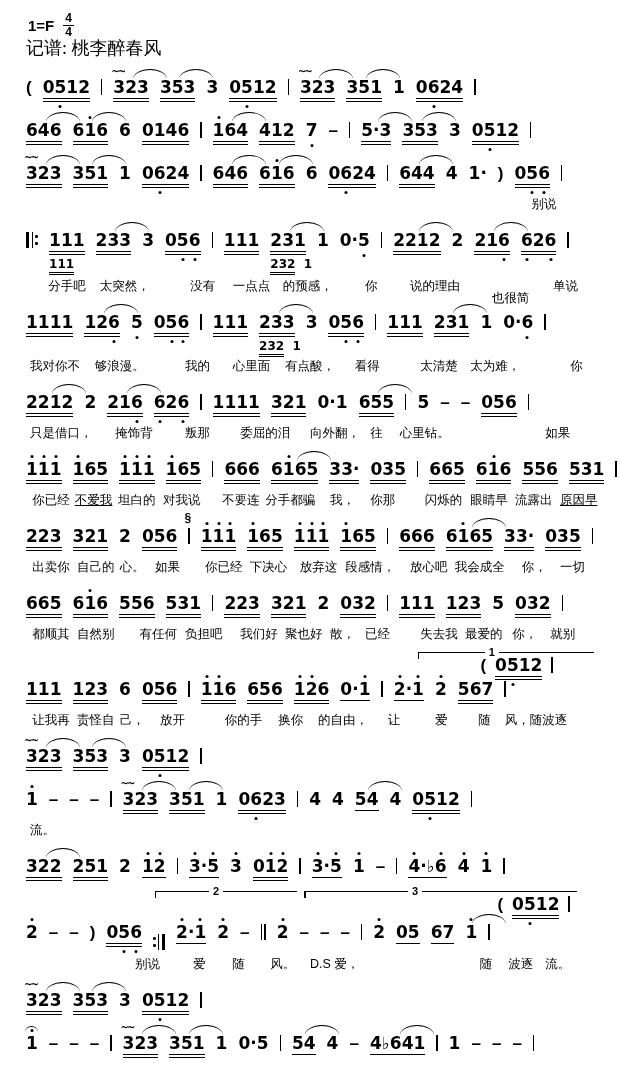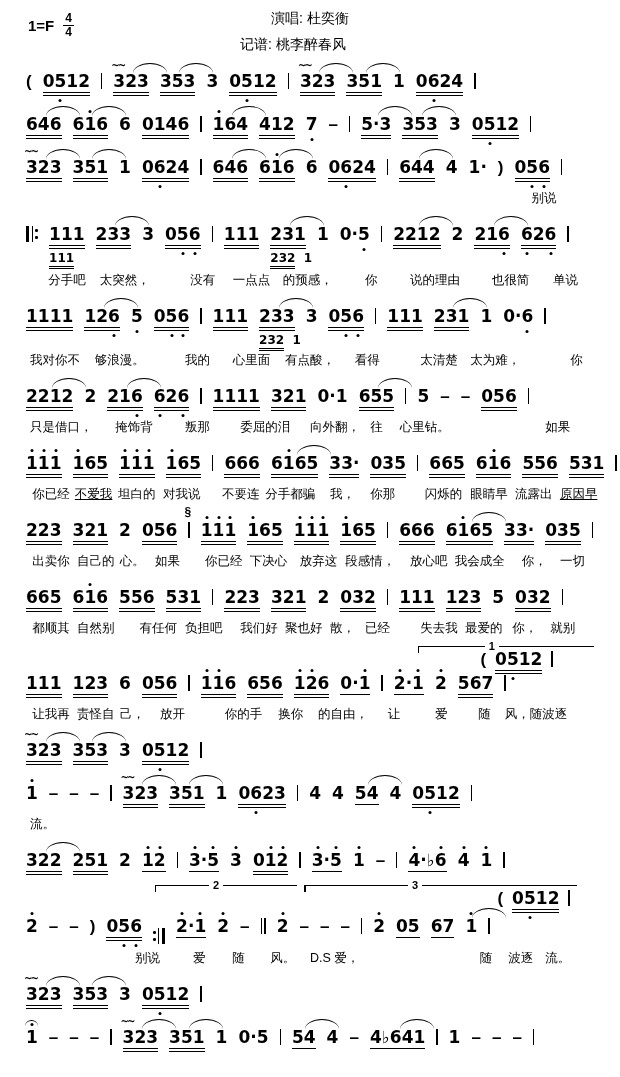--- a/index.html
+++ b/index.html
@@ -11,21 +11,21 @@
     font-family:"Liberation Sans","DejaVu Sans",sans-serif;
   }
   .sheet{padding:10px 26px 8px 26px;}
   
   h1.title{margin:4px 0 2px 0;text-align:center;font-size:30px;font-weight:bold;letter-spacing:1px;}
   .subrow{position:relative;height:24px;}
   .keysig{position:absolute;left:2px;top:2px;display:flex;gap:9px;align-items:center;font-size:15px;font-weight:600;}
   .frac{display:inline-flex;flex-direction:column;align-items:center;font-size:12px;font-weight:bold;line-height:1.05;}
   .frac .den{border-top:1px solid var(--ink);padding:0 2px;}
   .singer{text-align:center;font-size:14px;}
-  .notator{text-align:center;font-size:14px;padding-right:34px;margin:2px 0 6px 0;}
+  .notator{text-align:left;font-size:18px;padding-right:34px;margin:2px 0 6px 0;font-family:Liberation Serif, serif;}
   
   .sys{position:relative;margin-bottom:7px;}
   .row{display:flex;align-items:baseline;column-gap:11px;padding-top:11px;flex-wrap:nowrap;}
   .tok{position:relative;display:inline-block;font-size:17px;font-weight:bold;line-height:1;
        font-family:"DejaVu Sans","Liberation Sans",sans-serif;padding-bottom:2px;white-space:nowrap;}
   .tok.u1{border-bottom:1.5px solid var(--ink);}
   .tok.u2{border-bottom:4px double var(--ink);}
   .ch{position:relative;display:inline-block;}
   .dot{position:absolute;left:50%;transform:translateX(-50%);width:3px;height:3px;border-radius:50%;background:var(--ink);}
   .da{top:-6px;}
@@ -60,21 +60,20 @@
 
 <div class="sheet">
   <div class="subrow">
     <div class="keysig">
       <span>1=F</span>
       <span class="frac">
         <span>4</span>
         <span class="den">4</span>
       </span>
     </div>
-    <div class="singer">演唱: 杜奕衡</div>
   </div>
   <div class="notator">记谱: 桃李醉春风</div>
 
   <div class="score">
       <div class="sys">
         <div class="row">
           <span class="sym">(</span>
           <span class="tok u2"><span class="ch">0</span><span class="ch">5<span class="dot db"></span></span><span class="ch">1</span><span class="ch">2</span></span>
           <span class="barwrap">
             <span class="bl"></span>
@@ -182,21 +181,21 @@
           </span>
         </div>
         <div class="lyr" style="margin-top: 24px;">
           <span class="lyt" style="left: 3.9%;">分手吧</span>
           <span class="lyt" style="left: 13%;">太突然，</span>
           <span class="lyt" style="left: 28.9%;">没有</span>
           <span class="lyt" style="left: 36.4%;">一点点</span>
           <span class="lyt" style="left: 45.2%;">的预感，</span>
           <span class="lyt" style="left: 59.7%;">你</span>
           <span class="lyt" style="left: 67.6%;">说的理由</span>
-          <span class="lyt" style="left: 82%;">也很简</span>
+          <span class="lyt" style="left: 82%; margin-top: 12px;">也很简</span>
           <span class="lyt" style="left: 92.8%;">单说</span>
         </div>
       </div>
       <div class="sys">
         <div class="row">
           <span class="tok u2"><span class="ch">1</span><span class="ch">1</span><span class="ch">1</span><span class="ch">1</span></span>
           <span class="tok u2"><span class="ch">1</span><span class="ch">2</span><span class="ch">6<span class="dot db"></span></span><span class="slur"></span></span>
           <span class="tok"><span class="ch">5<span class="dot db"></span></span></span>
           <span class="tok u2"><span class="ch">0</span><span class="ch">5<span class="dot db"></span></span><span class="ch">6<span class="dot db"></span></span></span>
           <span class="barwrap">

